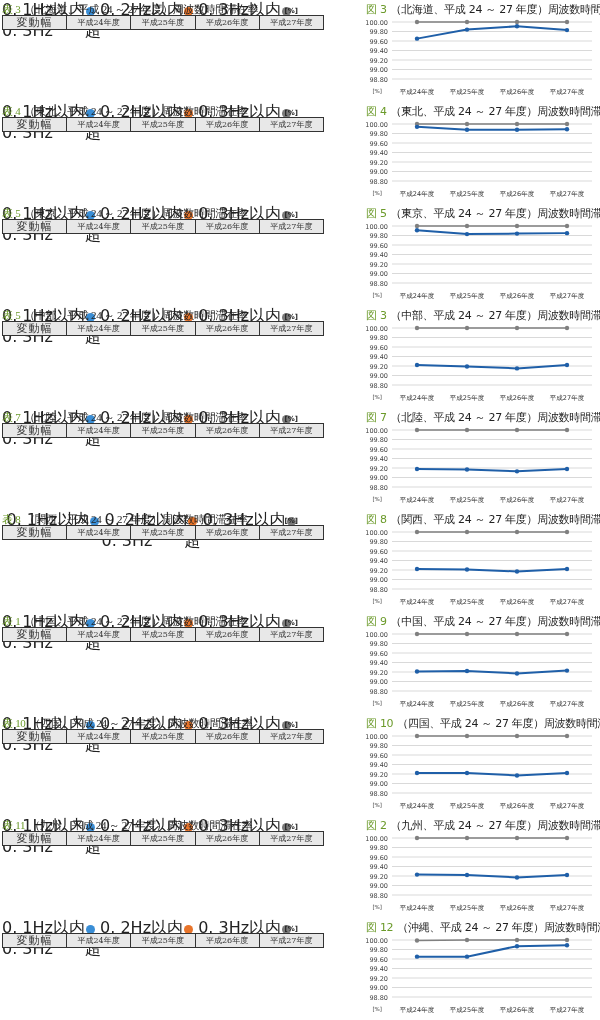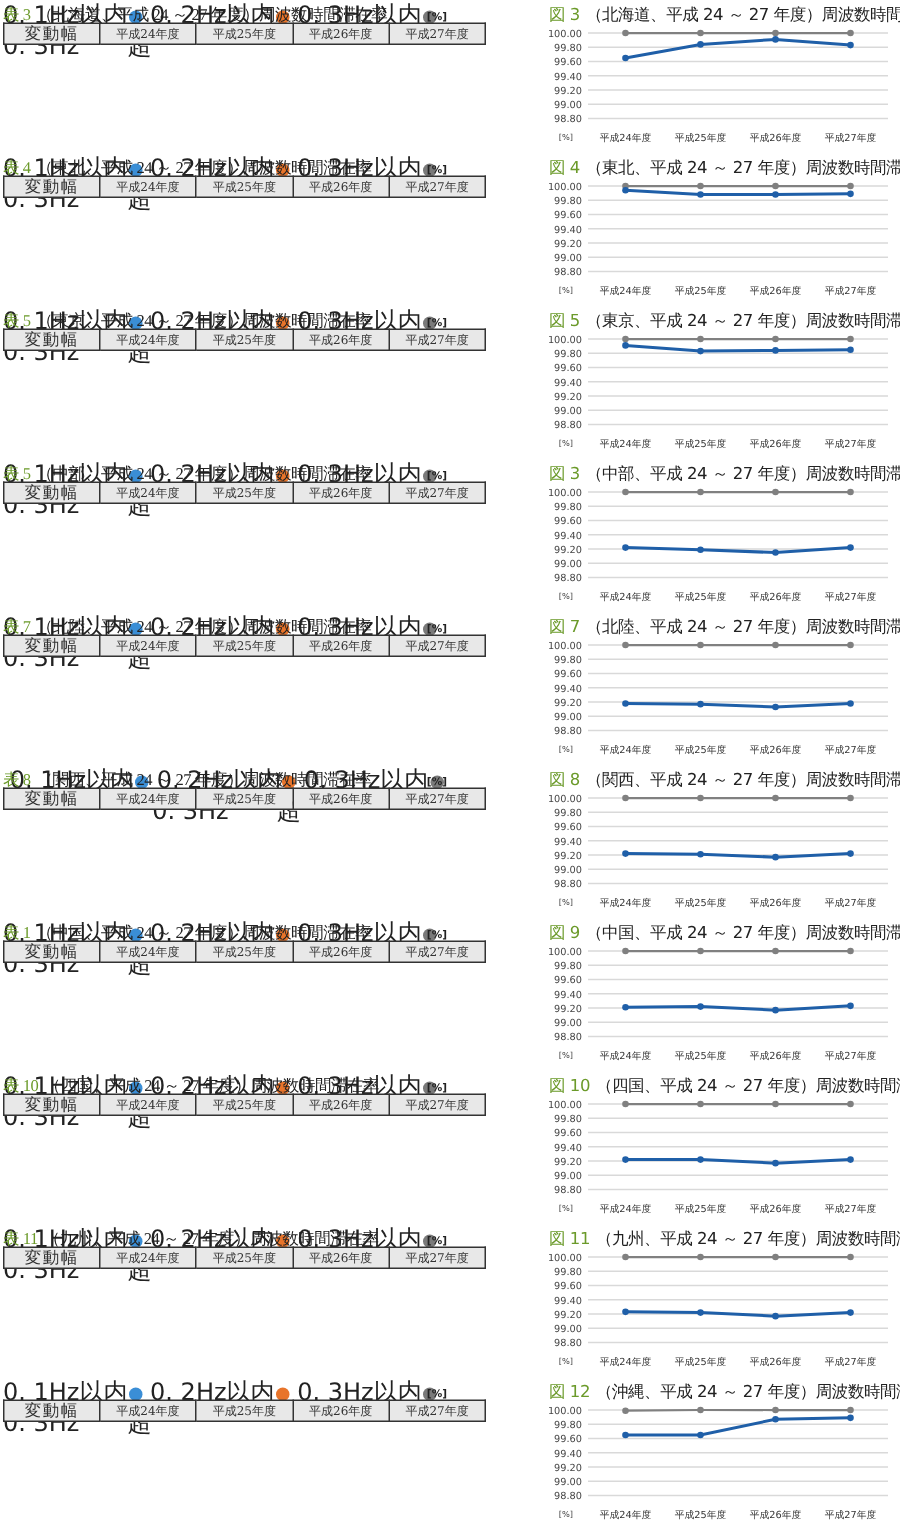--- a/index.html
+++ b/index.html
@@ -574,21 +574,21 @@
         <circle cx="173" cy="5" r="2.2" fill="#808080"></circle>
         <circle cx="223" cy="5" r="2.2" fill="#808080"></circle>
         <polyline points="73,42.04999999999997 123,42.04999999999997 173,44.42499999999983 223,42.04999999999997" fill="none" stroke="#1f5fa8" stroke-width="2"></polyline>
         <circle cx="73" cy="42.04999999999997" r="2.2" fill="#1f5fa8"></circle>
         <circle cx="123" cy="42.04999999999997" r="2.2" fill="#1f5fa8"></circle>
         <circle cx="173" cy="44.42499999999983" r="2.2" fill="#1f5fa8"></circle>
         <circle cx="223" cy="42.04999999999997" r="2.2" fill="#1f5fa8"></circle>
       </svg>
     </div>
     <div class="chart-block" style="top: 816px;">
-      <div class="chart-title"><span class="num">図 11</span><span>（九州、平成 24 ～ 27 年度）周波数時間滞在率</span></div>
+      <div class="chart-title"><span class="num">図 2</span><span>（九州、平成 24 ～ 27 年度）周波数時間滞在率</span></div>
       <svg class="chart" width="256" height="84">
         <line x1="48" x2="248" y1="5" y2="5" stroke="#d9d9d9" stroke-width="1"></line>
         <text x="44" y="7.5" font-size="6.5" text-anchor="end" fill="#444">100.00</text>
         <line x1="48" x2="248" y1="14.500000000000114" y2="14.500000000000114" stroke="#d9d9d9" stroke-width="1"></line>
         <text x="44" y="17.000000000000114" font-size="6.5" text-anchor="end" fill="#444">99.80</text>
         <line x1="48" x2="248" y1="24.00000000000022" y2="24.00000000000022" stroke="#d9d9d9" stroke-width="1"></line>
         <text x="44" y="26.50000000000022" font-size="6.5" text-anchor="end" fill="#444">99.60</text>
         <line x1="48" x2="248" y1="33.499999999999666" y2="33.499999999999666" stroke="#d9d9d9" stroke-width="1"></line>
         <text x="44" y="35.999999999999666" font-size="6.5" text-anchor="end" fill="#444">99.40</text>
         <line x1="48" x2="248" y1="42.99999999999977" y2="42.99999999999977" stroke="#d9d9d9" stroke-width="1"></line>

